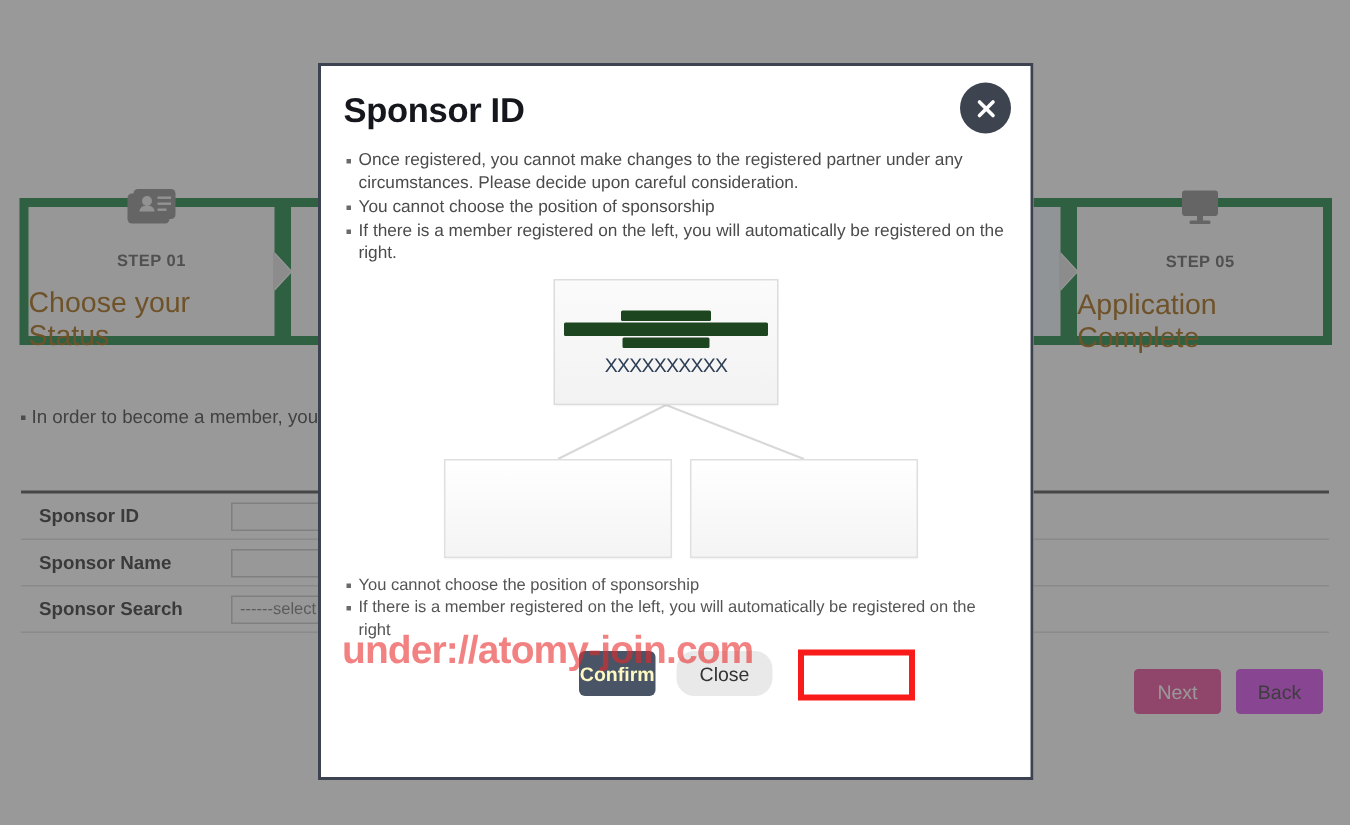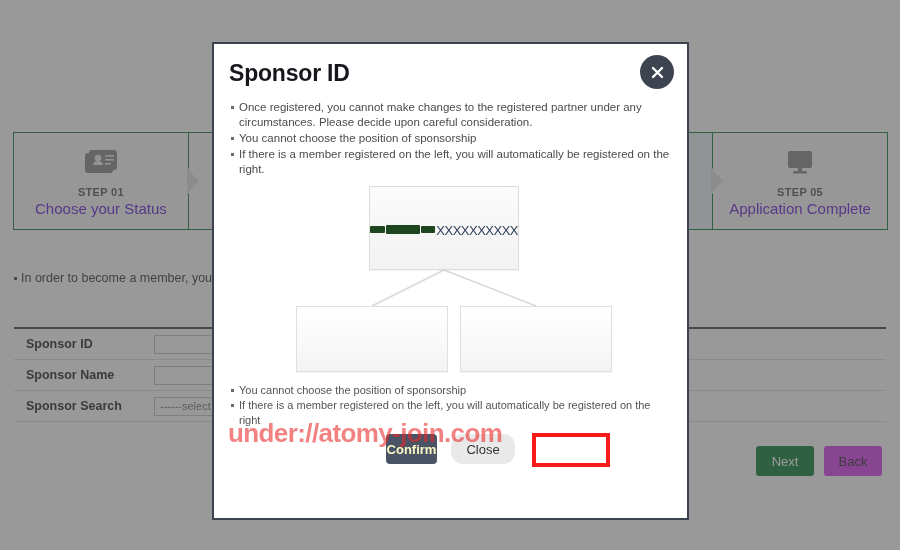--- a/index.html
+++ b/index.html
@@ -27,28 +27,28 @@
   .steps-strip {
     position: absolute;
     left: 13px;
     top: 132px;
     width: 875px;
     height: 98px;
     display: flex;
   }
   .step-cell {
     flex: 1;
-    border: 1px solid #15803d;
+    border: 6px solid #15803d;
     background: #fbfbfb;
     position: relative;
     display: flex;
     flex-direction: column;
     align-items: center;
     justify-content: center;
-    gap: 2px;
+    gap: 12px;
   }
   .step-cell + .step-cell { margin-left: -1px; }
   .step-cell.active { background: #eef3f8; }
   .step-chevron {
     position: absolute;
     right: -12px;
     top: 50%;
     transform: translateY(-50%);
     width: 0; height: 0;
     border-top: 13px solid transparent;
@@ -72,22 +72,22 @@
     display: flex; align-items: center; justify-content: center;
   }
   .step-icon svg { fill: #8d8d8d; }
   .step-num {
     font-size: 11px;
     font-weight: bold;
     color: #5d5d5d;
     letter-spacing: .3px;
   }
   .step-label {
-    font-size: 15px;
-    color: #6d28d9;
+    font-size: 19px;
+    color: #a16207;
   }
 
   
   .notice-line {
     position: absolute;
     left: 14px;
     top: 271px;
     font-size: 12.5px;
     color: #3c3c3c;
     white-space: nowrap;
@@ -140,21 +140,21 @@
   
   .page-buttons {
     position: absolute;
     right: 18px;
     top: 446px;
     display: flex;
     gap: 10px;
   }
   .btn-next {
     width: 58px; height: 30px;
-    background: #15803d;
+    background: #ec4899;
     color: #ffffff;
     border: none;
     border-radius: 3px;
     font-size: 13px;
     font-family: "Liberation Sans", sans-serif;
     cursor: pointer;
   }
   .btn-back {
     width: 58px; height: 30px;
     background: #d946ef;
@@ -249,21 +249,21 @@
   .node {
     position: absolute;
     background: linear-gradient(180deg,#fbfbfb 0%, #f2f2f2 100%);
     border: 1px solid #dcdcdc;
     box-shadow: 0 1px 1px rgba(0,0,0,.04);
   }
   .node-parent {
     left: 75px; top: 0;
     width: 150px; height: 84px;
     display: flex;
-    flex-direction: row;
+    flex-direction: column;
     align-items: center;
     justify-content: center;
     gap: 1px;
     padding-top: 2px;
   }
   .redaction {
     background: #1d4620;
     height: 7px;
     border-radius: 1px;
   }

